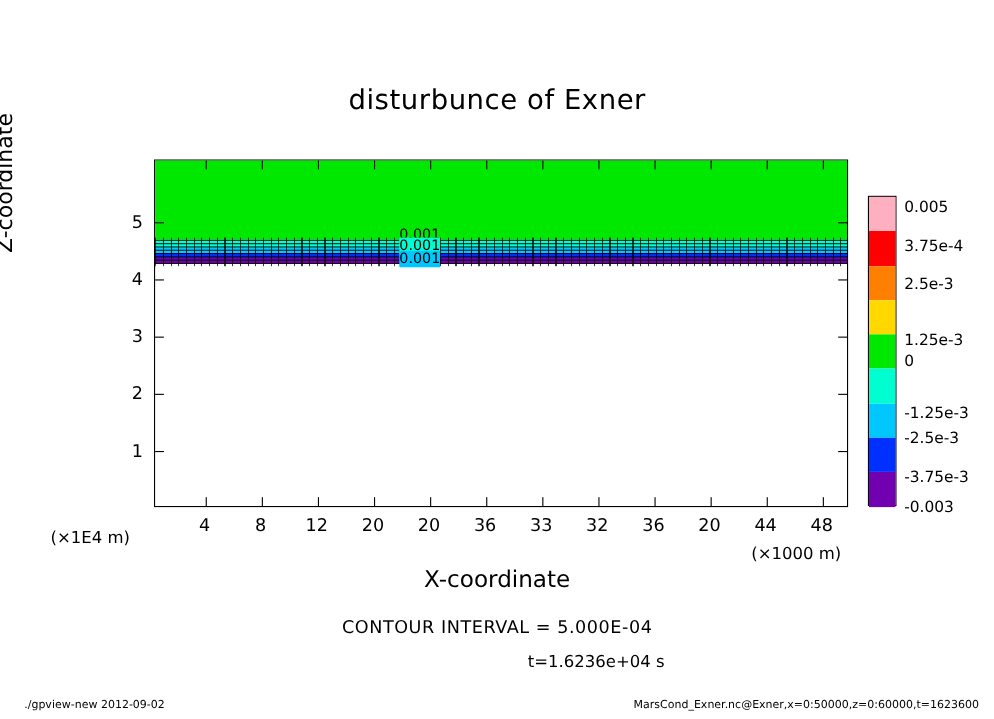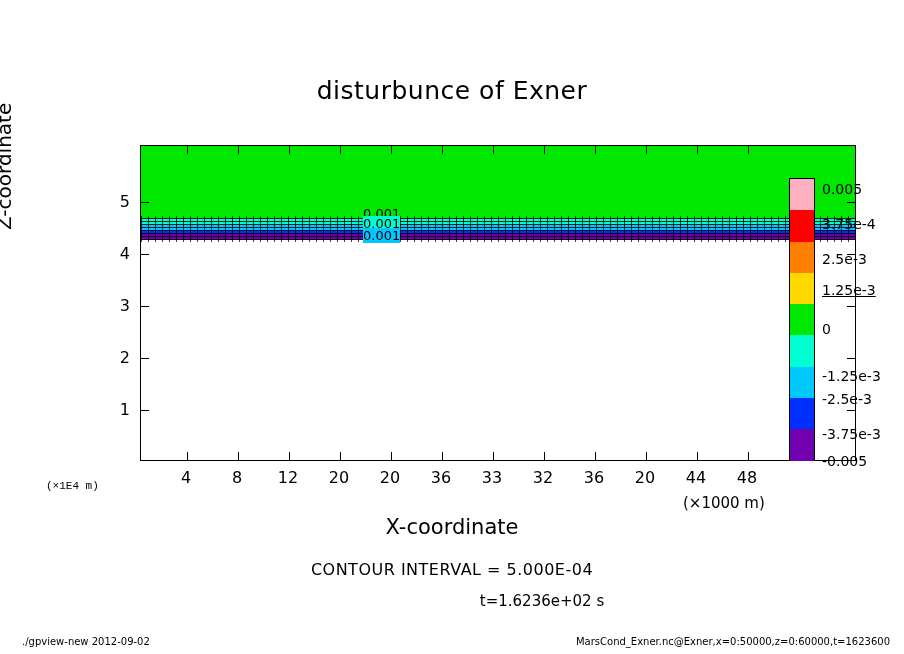--- a/index.html
+++ b/index.html
@@ -1,33 +1,33 @@
 <!DOCTYPE html>
 <html><head>
 <meta charset="utf-8">
 <style>
   html,body{margin:0;padding:0;}
   body{width:904px;height:654px;background:#ffffff;position:relative;
        font-family:"DejaVu Sans",sans-serif;color:#000;overflow:hidden;}
   .abs{position:absolute;}
   #title{left:0;top:76px;width:904px;text-align:center;font-size:25px;letter-spacing:0.5px;}
   
-  #plot{left:140px;top:145px;width:716px;height:316px;border:1.5px solid #000;box-sizing:border-box;background:#fff;}
+  #plot{left:140px;top:145px;width:631px;height:316px;border:1.5px solid #000;box-sizing:border-box;background:#fff;}
   #fill-green{position:absolute;left:0;top:0;width:100%;height:72px;background:#00e800;}
   .band{position:absolute;left:0;width:100%;}
   
   .hatch{position:absolute;left:0;width:100%;height:1px;background:#000;opacity:.85;}
   
   .tick-x{position:absolute;width:1px;background:#000;}
   .tick-y{position:absolute;height:1px;background:#000;}
   .xlab{position:absolute;font-size:16px;text-align:center;width:40px;}
   .ylab{position:absolute;font-size:16px;text-align:right;width:30px;}
   #ylabel{left:-8px;top:230px;font-size:20px;transform:rotate(-90deg);transform-origin:left top;white-space:nowrap;}
   #xlabel{left:0;top:515px;width:904px;text-align:center;font-size:21px;}
-  #xunit{left:46px;top:480px;font-size:11px;font-family:Liberation Mono, monospace;}
+  #xunit{left:46px;top:480px;font-size:15px;}
   #xunit2{left:683px;top:494px;font-size:15px;}
   
   #cbar{left:789px;top:178px;width:26px;height:282px;border:1px solid #000;box-sizing:border-box;}
   #cbar div{width:100%;}
   .cblab{position:absolute;left:822px;font-size:14px;white-space:nowrap;}
   #cinterval{left:0;top:560px;width:904px;text-align:center;font-size:16px;letter-spacing:0.5px;}
   #tstamp{left:0;top:592px;width:904px;text-align:center;font-size:15px;padding-left:180px;box-sizing:border-box;}
   #footleft{left:22px;top:636px;font-size:10px;}
   #footright{right:14px;top:636px;font-size:10px;text-align:center;}
   .clab{position:absolute;font-size:13px;color:#000;font-family:"DejaVu Sans",sans-serif;}
@@ -130,23 +130,23 @@
   <div style="height:31.3px;background:#ffd800;"></div>
   <div style="height:31.3px;background:#00e800;"></div>
   <div style="height:31.3px;background:#00ffd0;"></div>
   <div style="height:31.3px;background:#00c8ff;"></div>
   <div style="height:31.3px;background:#0030ff;"></div>
   <div style="height:31.3px;background:#7000b0;"></div>
 </div>
 <div class="cblab" style="top:181px;">0.005</div>
 <div class="cblab" style="top:216px;">3.75e-4</div>
 <div class="cblab" style="top:251px;">2.5e-3</div>
-<div class="cblab" style="top:282px;text-decoration:underline;">1.25e-3</div>
+<div class="cblab" style="top:302px;">1.25e-3</div>
 <div class="cblab" style="top:321px;">0</div>
 <div class="cblab" style="top:368px;text-align:center;">-1.25e-3</div>
 <div class="cblab" style="top:391px;">-2.5e-3</div>
 <div class="cblab" style="top:426px;">-3.75e-3</div>
-<div class="cblab" style="top:453px;">-0.005</div>
+<div class="cblab" style="top:453px;">-0.003</div>
 
 <div class="abs" id="cinterval">CONTOUR INTERVAL = 5.000E-04</div>
-<div class="abs" id="tstamp">t=1.6236e+02 s</div>
+<div class="abs" id="tstamp">t=1.6236e+04 s</div>
 <div class="abs" id="footleft">./gpview-new  2012-09-02</div>
 <div class="abs" id="footright">MarsCond_Exner.nc@Exner,x=0:50000,z=0:60000,t=1623600</div>
 
 </body></html>

